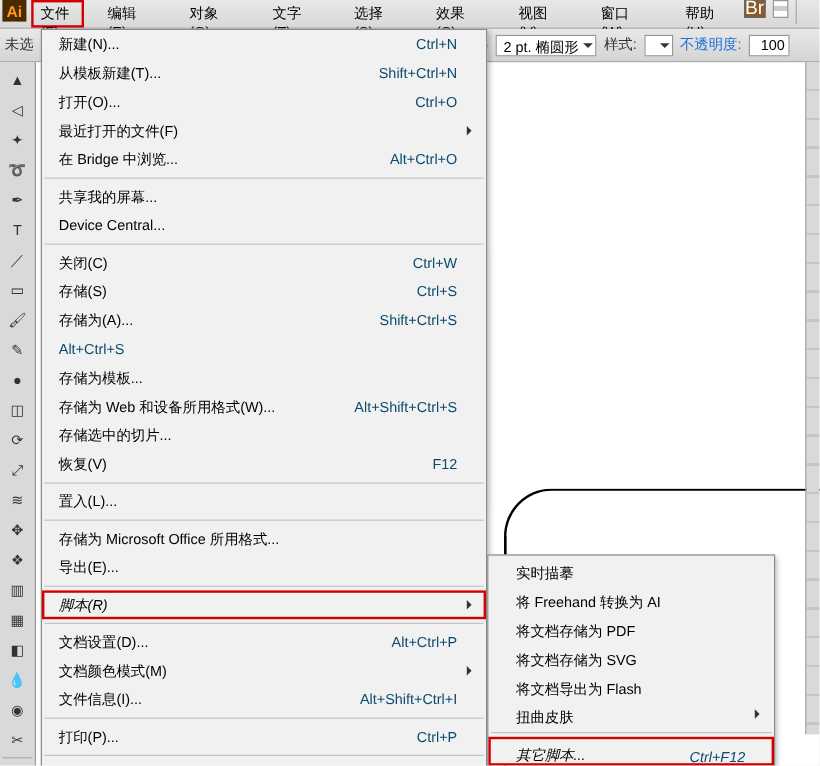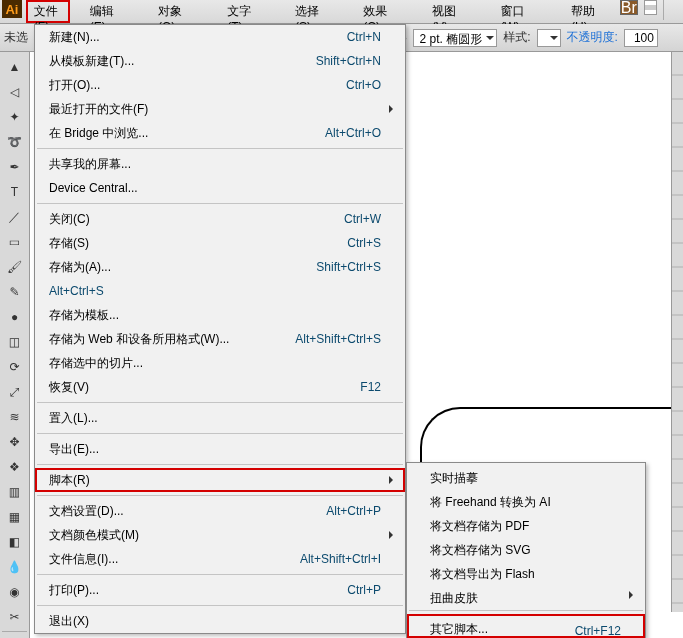--- a/index.html
+++ b/index.html
@@ -23,21 +23,21 @@
 .dock-strip{position:absolute;right:0;top:52px;width:12px;height:560px;background:repeating-linear-gradient(#d9d9d9 0 22px,#c4c4c4 22px 24px);border-left:1px solid #999;}
 .canvas{position:absolute;left:30px;right:12px;top:52px;bottom:0;background:#fff;}
 .shape{position:absolute;left:390px;top:355px;width:290px;height:230px;border:2px solid #000;border-radius:40px 0 0 0;border-right:none;border-bottom:none;}
 .shape::before{content:"";position:absolute;left:-2px;top:38px;width:2px;height:200px;background:#000;}
 .menu-panel{position:absolute;left:34px;top:24px;width:372px;background:#f1f1f1;border:1px solid #8a8a8a;box-shadow:2px 2px 4px rgba(0,0,0,.25);}
 .menu-row{height:24px;display:flex;align-items:center;padding:0 24px 0 14px;position:relative;}
 .menu-row .label{flex:1;}
 .menu-row .shortcut{color:#0c4a6e;}
 .menu-row.has-sub::after{content:"";position:absolute;right:8px;top:8px;border:4px solid transparent;border-left-color:#333;}
 .menu-sep{height:1px;background:#c4c4c4;margin:3px 2px;}
-.menu-row.hl{outline:2px solid #d40000;outline-offset:-2px;}
+.menu-row.hl{outline:2px solid #d40000;outline-offset:-2px;font-style:italic;}
 .submenu{position:absolute;left:406px;top:462px;width:240px;background:#f1f1f1;border:1px solid #8a8a8a;box-shadow:2px 2px 4px rgba(0,0,0,.25);}
 .submenu .menu-row{padding-left:23px;padding-right:24px;align-items:flex-end;}
 .submenu .menu-row.hl{outline:2px solid #d40000;outline-offset:-2px;}
 </style>
 </head>
 <body>
 
 <div class="menubar">
   <div class="app-icon">Ai</div>
   <div class="menu-title active">文件(F)</div>
@@ -156,20 +156,23 @@
     <div class="menu-row">
       <span class="label">恢复(V)</span>
       <span class="shortcut">F12</span>
     </div>
     <div class="menu-sep"></div>
     <div class="menu-row">
       <span class="label">置入(L)...</span>
     </div>
     <div class="menu-sep"></div>
     <div class="menu-row">
+      <span class="label">存储为 Microsoft Office 所用格式...</span>
+    </div>
+    <div class="menu-row">
       <span class="label">导出(E)...</span>
     </div>
     <div class="menu-sep"></div>
     <div class="menu-row has-sub hl">
       <span class="label">脚本(R)</span>
     </div>
     <div class="menu-sep"></div>
     <div class="menu-row">
       <span class="label">文档设置(D)...</span>
       <span class="shortcut">Alt+Ctrl+P</span>

